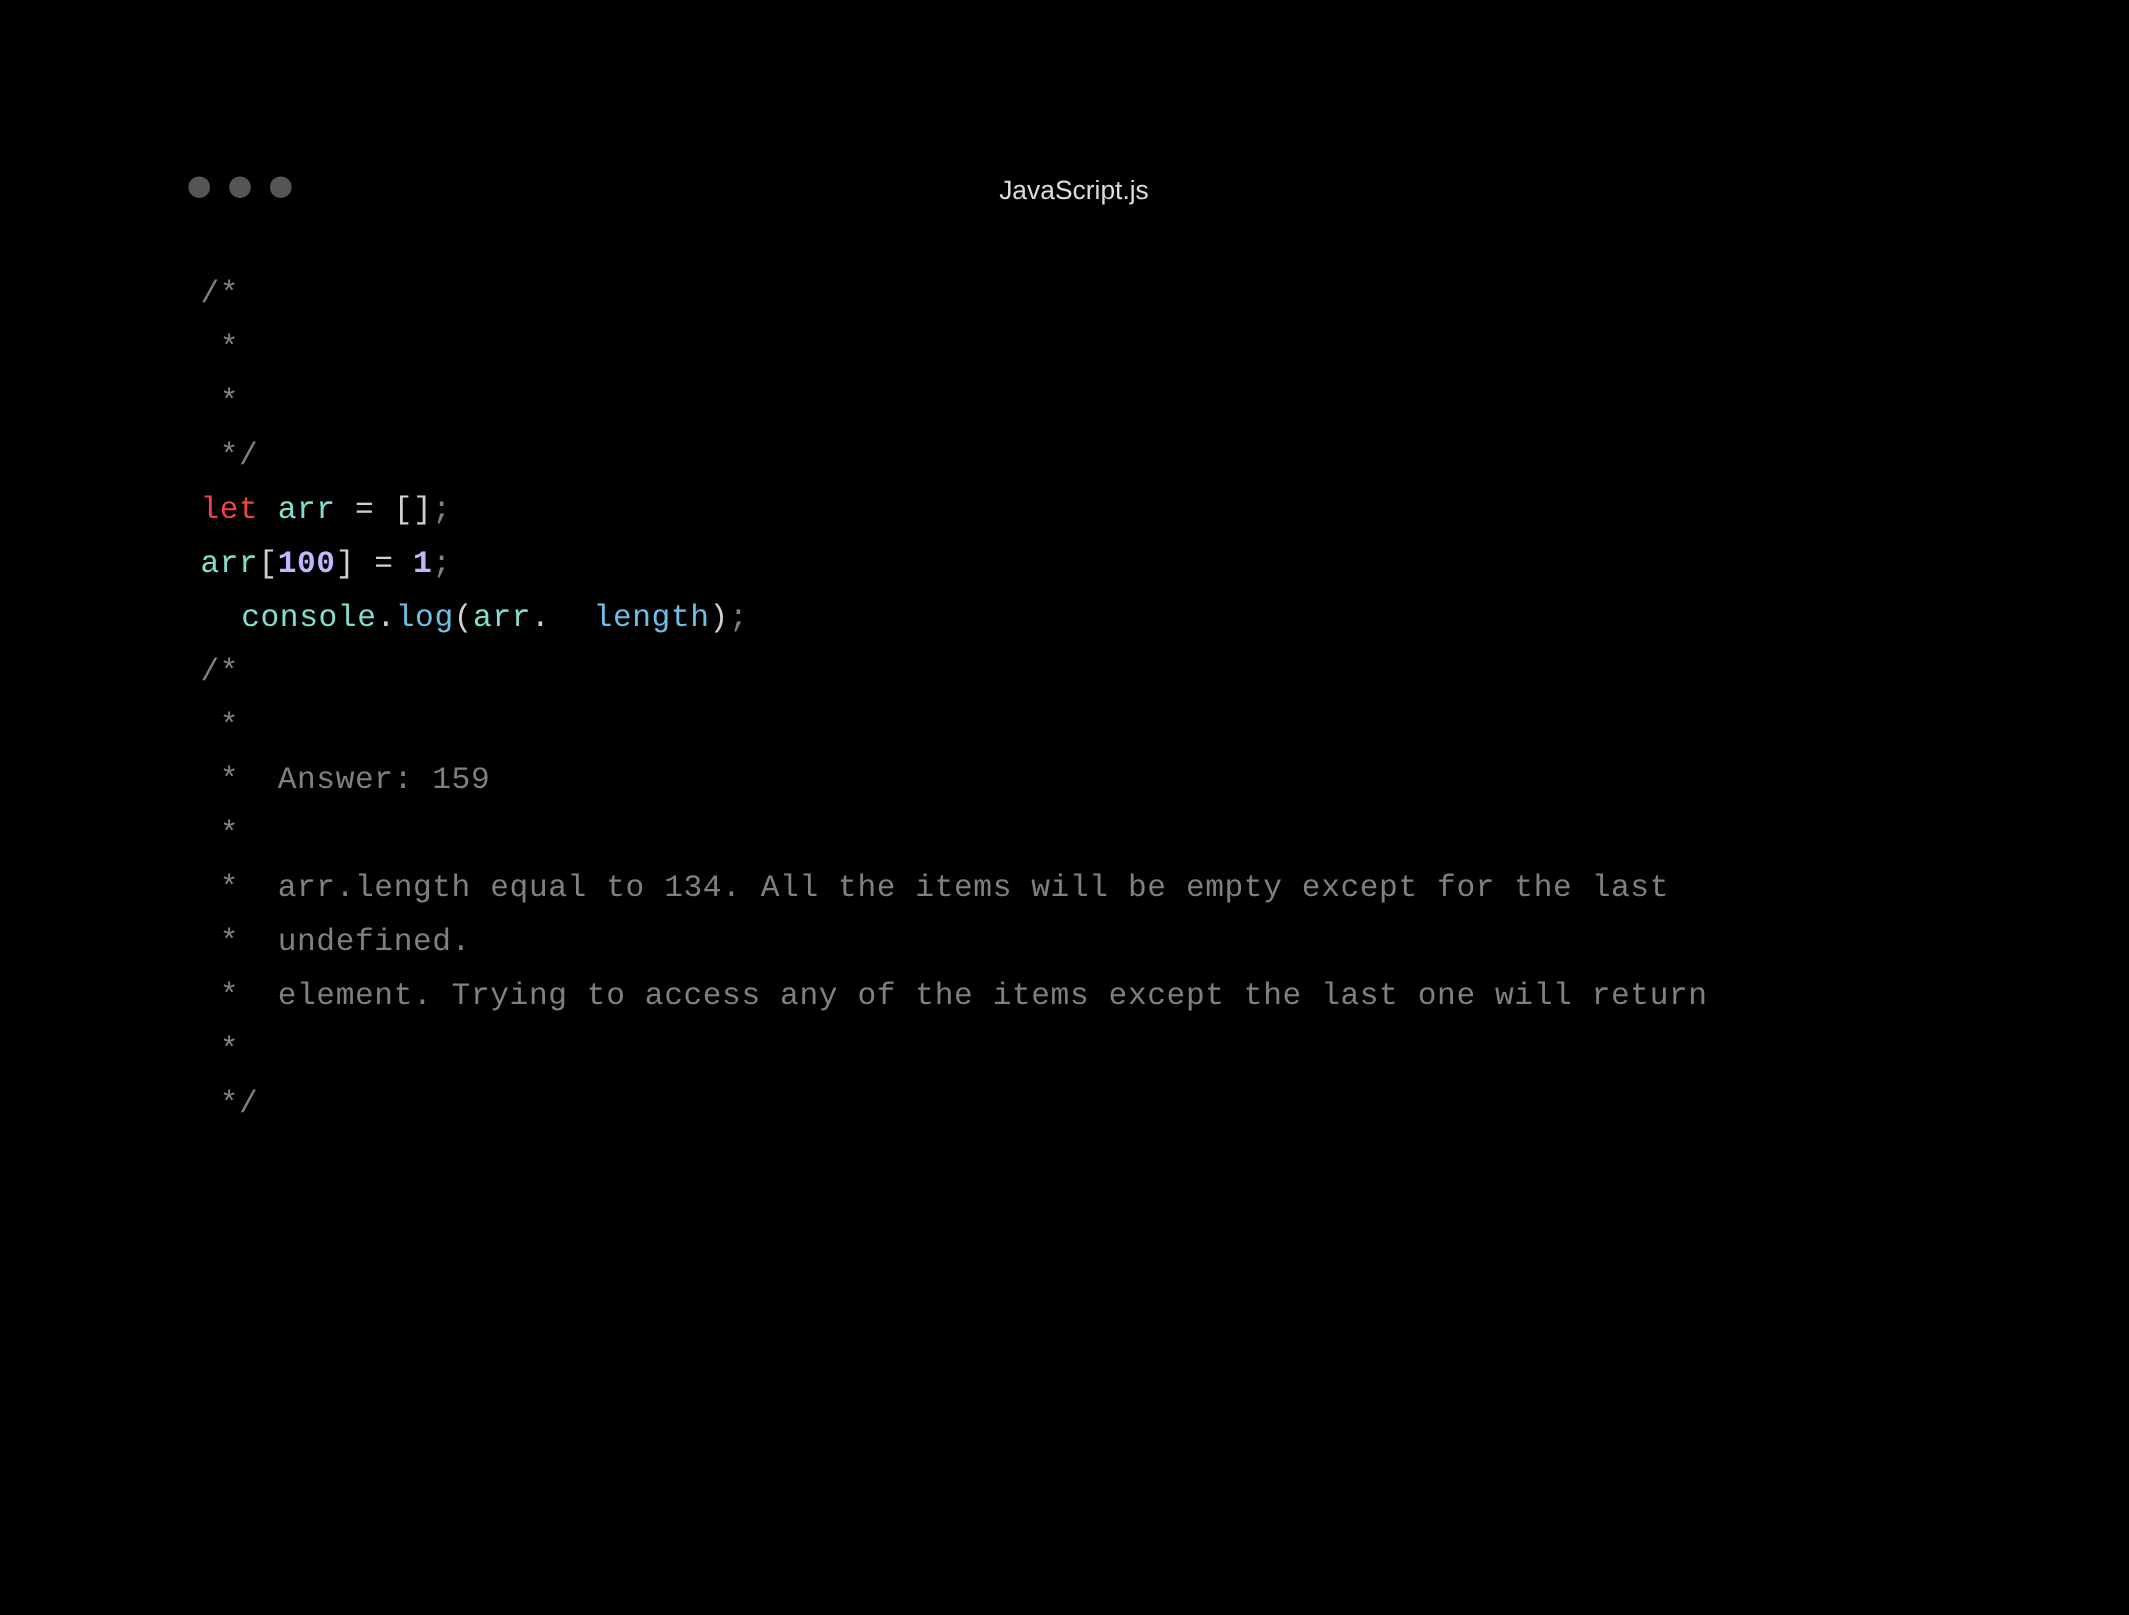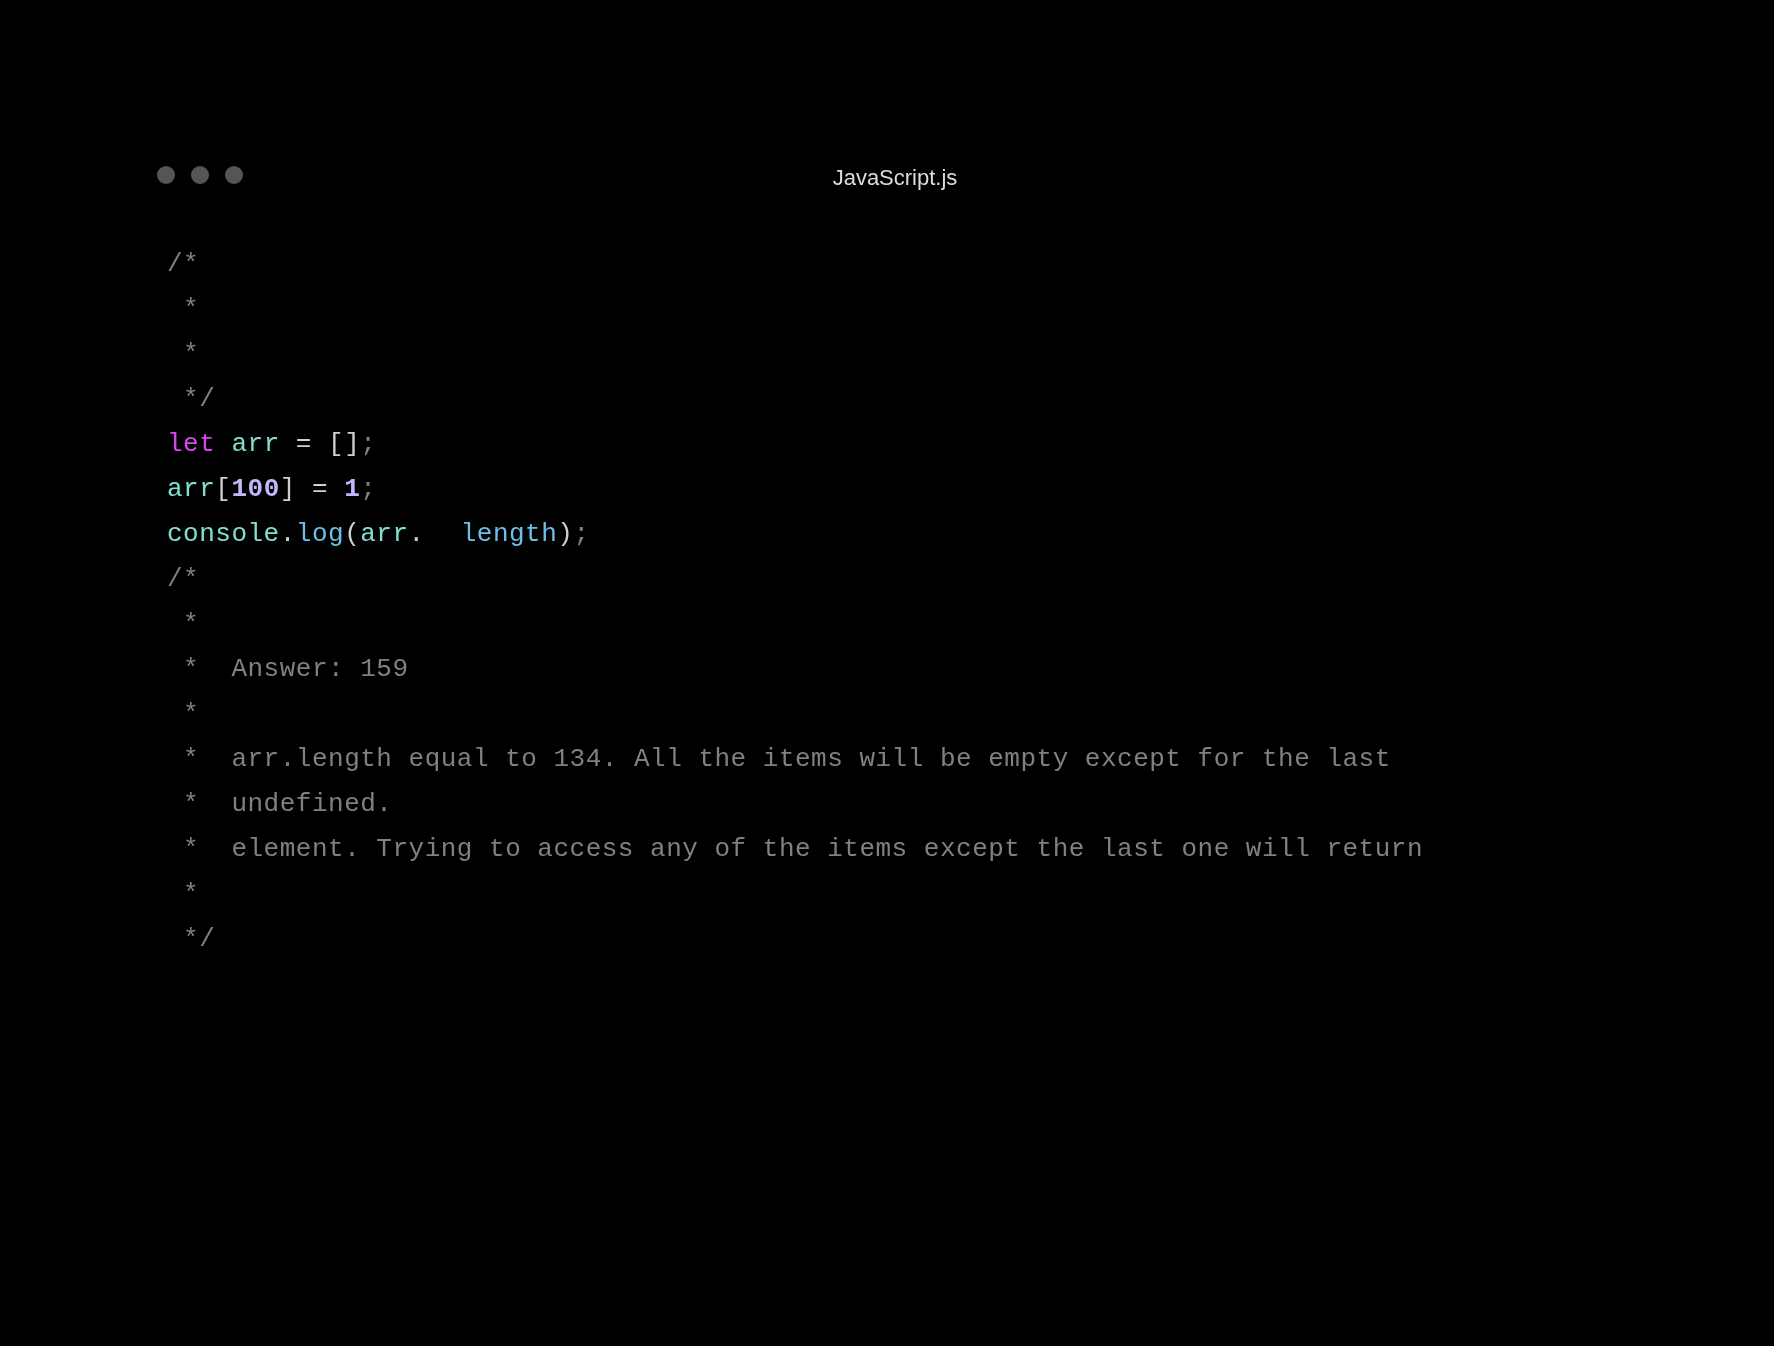--- a/index.html
+++ b/index.html
@@ -10,21 +10,21 @@
     body {
       background-color: #000000;
       width: 1774px;
       height: 1346px;
       font-family: "Courier New", Courier, monospace;
       overflow: hidden;
     }
     .window {
       position: absolute;
       left: 135px;
-      top: 144px;
+      top: 125px;
       width: 1520px;
     }
     .title-bar {
       position: relative;
       height: 40px;
       width: 100%;
     }
     .traffic-lights {
       position: absolute;
       left: 22px;
@@ -57,41 +57,42 @@
       letter-spacing: 0.5px;
     }
     .line {
       white-space: pre;
       color: #808080;
     }
     .comment {
       color: #808080;
     }
     .keyword {
-      color: #d946ef;
+      color: #ef4444;
       text-align: right;
     }
     .variable {
       color: #80e0d0;
     }
     .operator {
       color: #d0d0d0;
     }
     .bracket {
       color: #d0d0d0;
     }
     .number {
       color: #c4b5fd;
       font-weight: bold;
     }
     .punc {
       color: #d0d0d0;
     }
     .object {
       color: #80e0d0;
+      margin-left: 34px;
     }
     .method {
       color: #6cc0e8;
     }
     .property {
       color: #6cc0e8;
       margin-left: 36px;
     }
     .semicolon {
       color: #808080;

